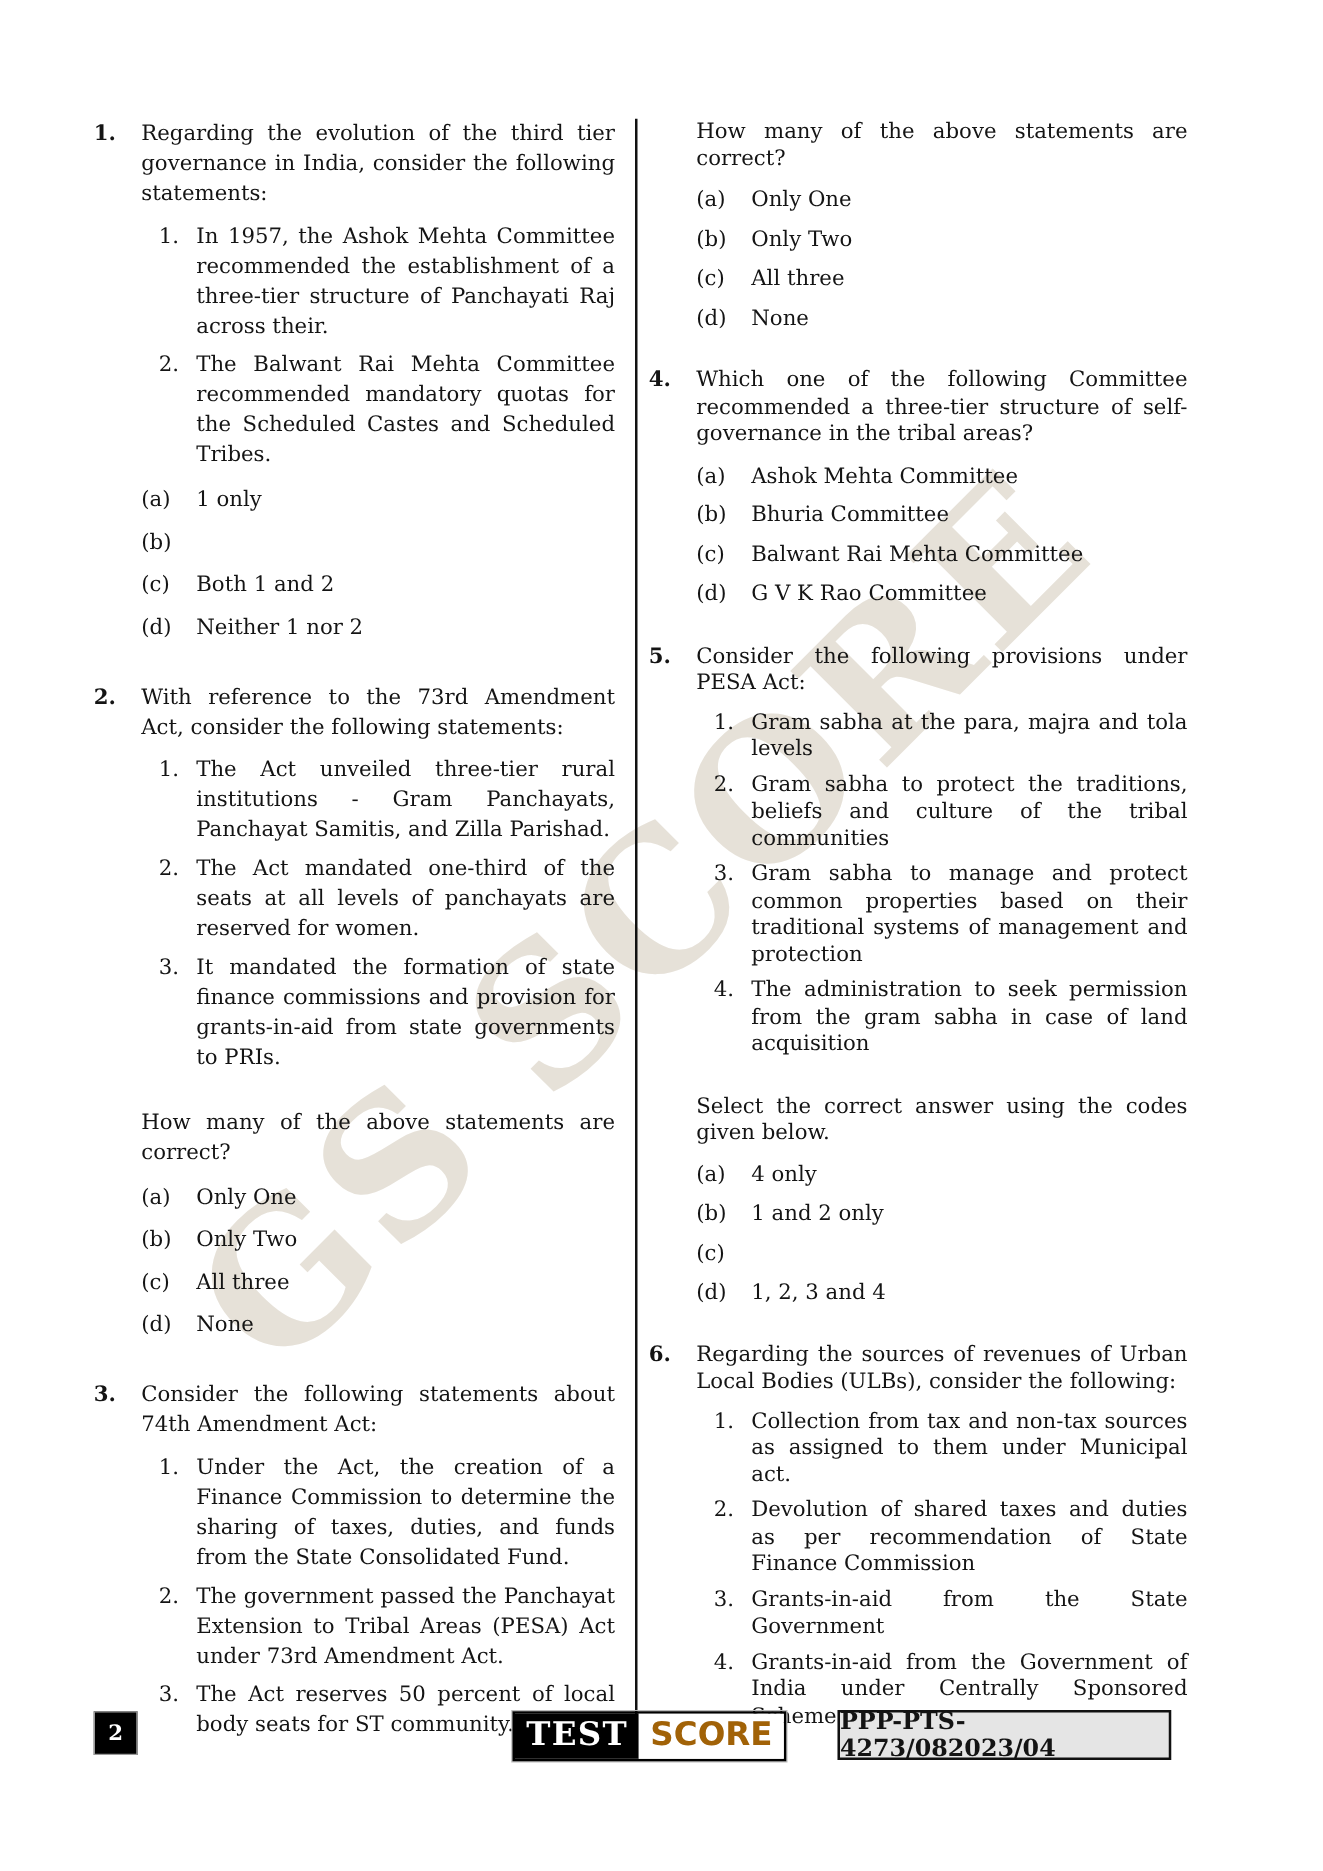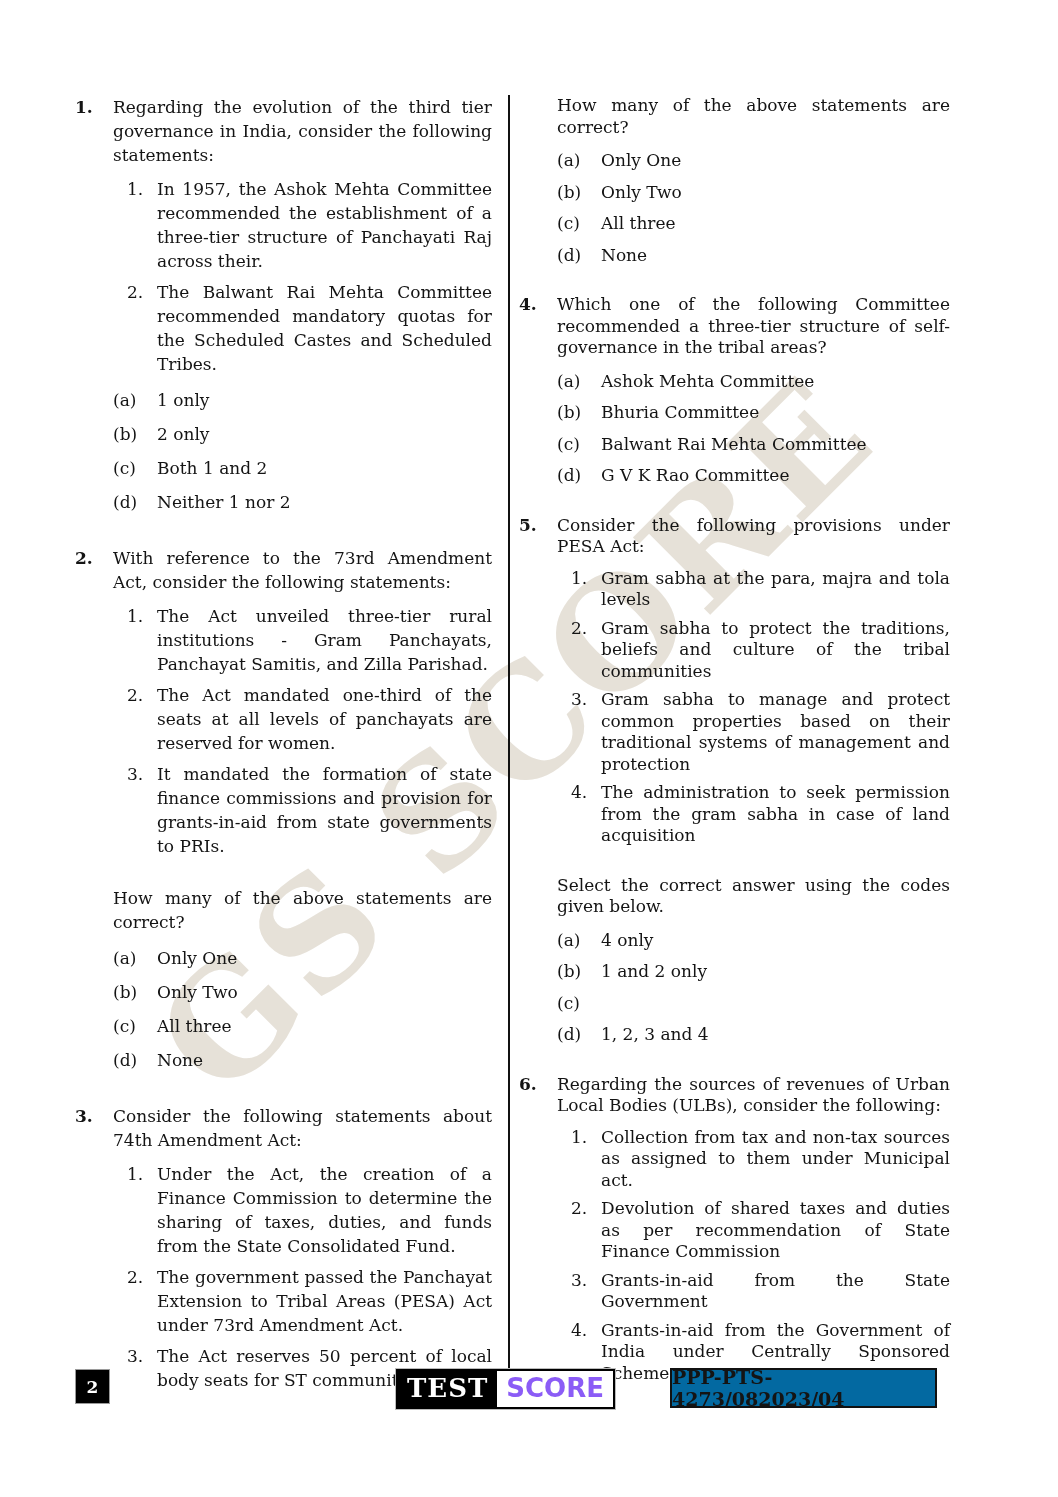--- a/index.html
+++ b/index.html
@@ -63,47 +63,47 @@
   .footer-pagenum{
     position:absolute;left:75px;top:1369px;
     width:33px;height:33px;
     background:#000;color:#fff;
     display:flex;align-items:center;justify-content:center;
     font-weight:bold;font-size:17px;
     border:1px solid #9a9a9a;
     z-index:1;
   }
   .logo{
-    position:absolute;left:396px;top:1369px;
+    position:absolute;left:410px;top:1369px;
     display:flex;align-items:stretch;
     border:2px solid #000;
     box-shadow:0 0 0 1px #bbb;
     z-index:1;
   }
   .logo-test{
     background:#000;color:#fff;
     font-family:"DejaVu Serif","Liberation Serif",serif;
     font-weight:bold;font-size:26px;
     padding:2px 9px 4px 9px;
     letter-spacing:1px;
   }
   .logo-score{
-    background:#fff;color:#8b5cf6;
+    background:#fff;color:#a16207;
     font-family:"DejaVu Sans","Liberation Sans",sans-serif;
     font-weight:bold;font-size:26px;
     padding:2px 9px 4px 9px;
     letter-spacing:0px;
   }
   .code-box{
     position:absolute;left:670px;top:1368px;
     width:263px;height:36px;
     border:2px solid #111;
     display:flex;align-items:center;justify-content:center;
     font-weight:bold;font-size:19px;
-    background:#0369a1;
+    background:#e5e5e5;
     z-index:1;
   }
 </style>
 </head>
 <body>
 
 <div class="page">
 
   <div class="watermark" style="color: rgb(230, 225, 216);">GS SCORE</div>
 
@@ -123,21 +123,20 @@
             <div class="stmt-text">The Balwant Rai Mehta Committee recommended mandatory quotas for the Scheduled Castes and Scheduled Tribes.</div>
           </div>
         </div>
         <div class="opt-list">
           <div class="opt">
             <div class="opt-label">(a)</div>
             <div class="opt-text">1 only</div>
           </div>
           <div class="opt">
             <div class="opt-label">(b)</div>
-            <div class="opt-text">2 only</div>
           </div>
           <div class="opt">
             <div class="opt-label">(c)</div>
             <div class="opt-text">Both 1 and 2</div>
           </div>
           <div class="opt">
             <div class="opt-label">(d)</div>
             <div class="opt-text">Neither 1 nor 2</div>
           </div>
         </div>

